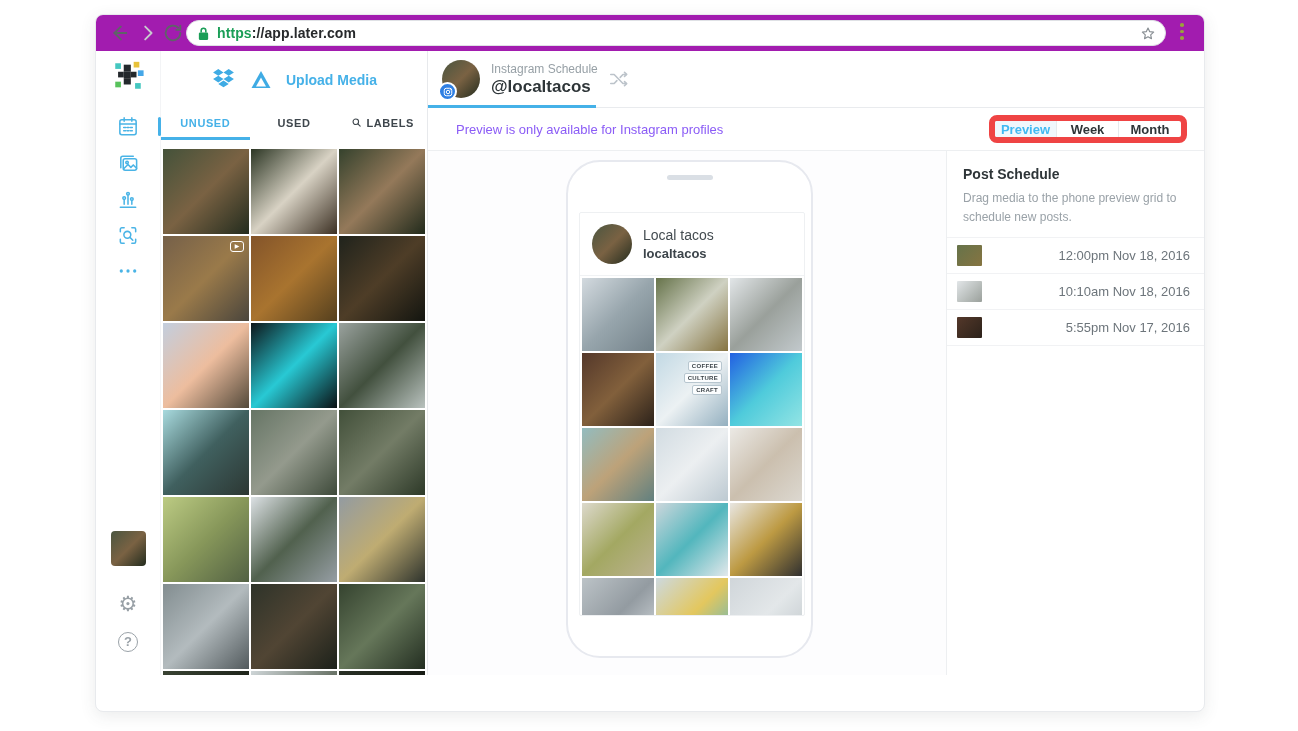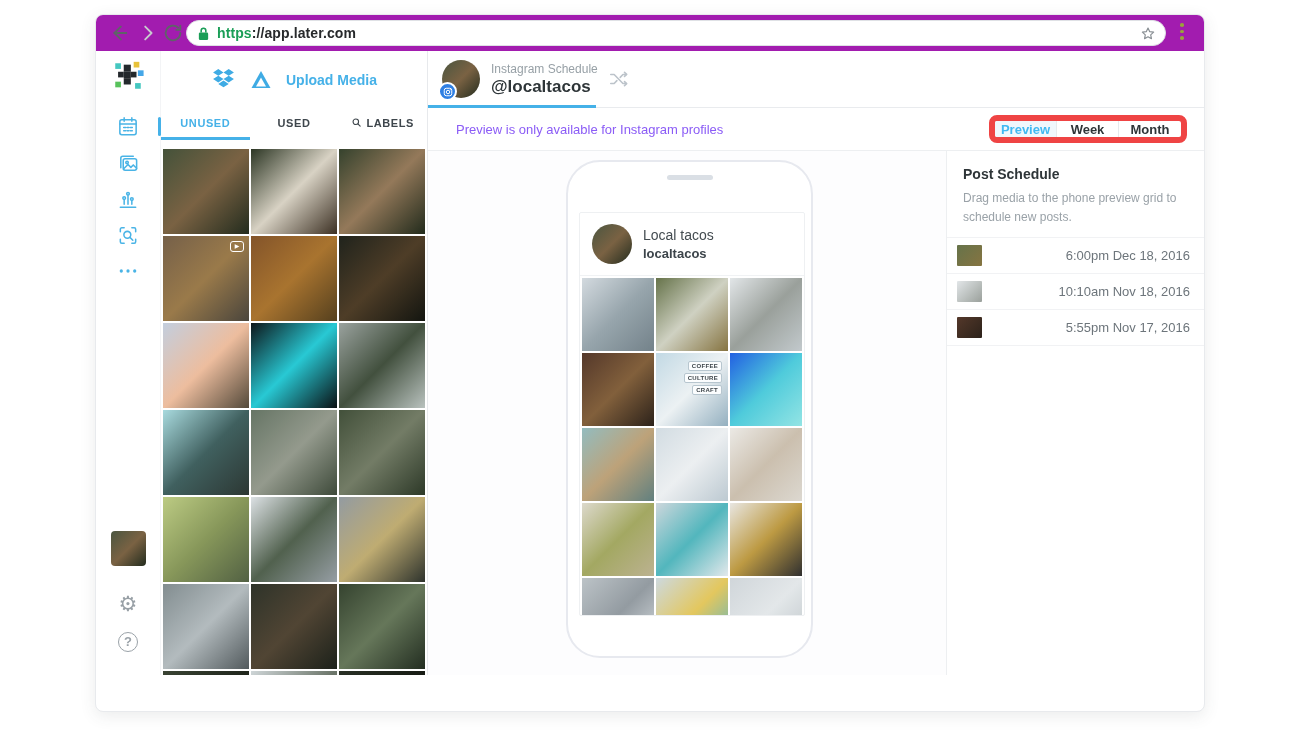--- a/index.html
+++ b/index.html
@@ -445,21 +445,21 @@
           </div>
 
           <div class="sched-panel">
             <div class="sched-title">Post Schedule</div>
             <div class="sched-sub">Drag media to the phone preview grid to schedule new posts.</div>
             <div class="sched-list">
 
 
                 <div class="sched-row">
                   <div class="sched-thumb" style="background: linear-gradient(135deg, rgb(102, 115, 74), rgb(134, 116, 65));"></div>
-                  <div class="sched-time">6:00pm Dec 18, 2016</div>
+                  <div class="sched-time">12:00pm Nov 18, 2016</div>
                 </div>
 
                 <div class="sched-row">
                   <div class="sched-thumb" style="background: linear-gradient(135deg, rgb(226, 230, 232), rgb(154, 160, 155));"></div>
                   <div class="sched-time">10:10am Nov 18, 2016</div>
                 </div>
 
                 <div class="sched-row">
                   <div class="sched-thumb" style="background: linear-gradient(135deg, rgb(84, 56, 42), rgb(44, 34, 26));"></div>
                   <div class="sched-time">5:55pm Nov 17, 2016</div>

